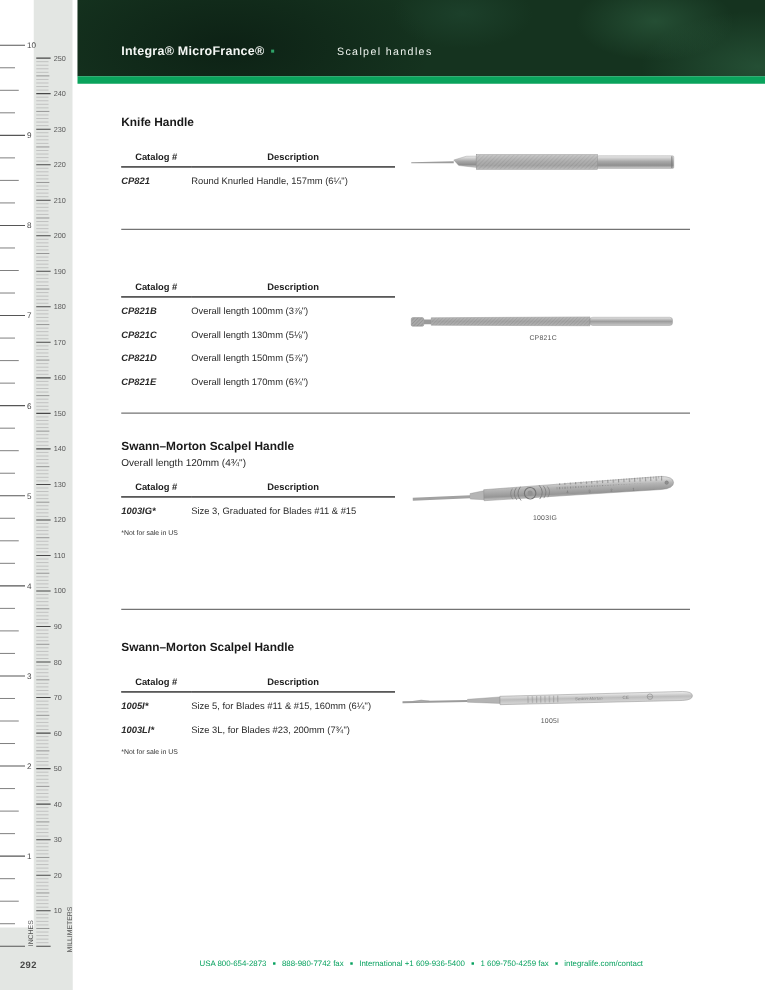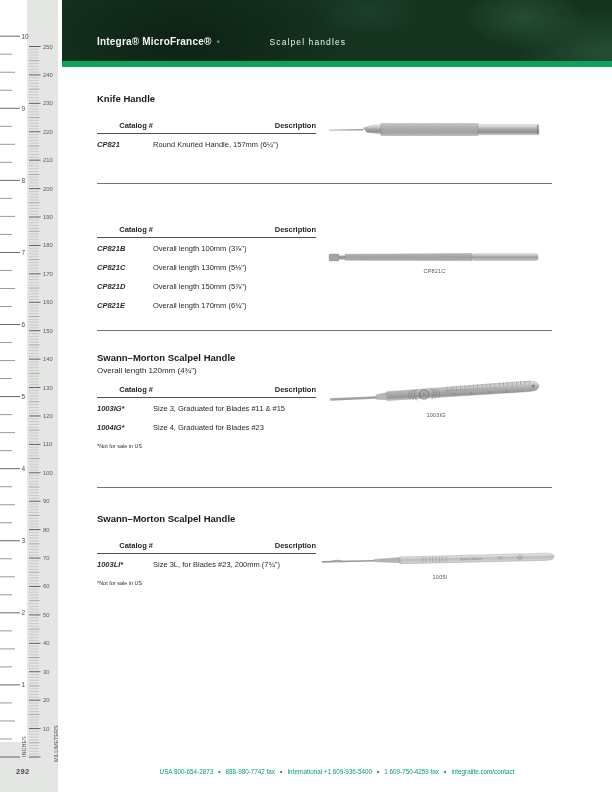--- a/index.html
+++ b/index.html
@@ -28,21 +28,21 @@
   .band-sq{font-size:5px;color:#2fa368;vertical-align:2px;margin:0 5px;}
   .band-title{font-size:8.5px;color:#eef3ee;letter-spacing:1.1px;margin-left:45px;}
   .stripe{position:absolute;left:62px;top:61px;width:550px;height:5.5px;}
   
   .sec{position:absolute;left:97px;width:455px;}
   .sec-title{font-size:9.5px;line-height:11px;font-weight:bold;color:#191919;}
   .sec-sub{font-size:8px;line-height:10px;margin-top:3px;color:#262626;}
   .sec table{border-collapse:collapse;width:219px;margin-top:17px;table-layout:fixed;}
   .sec .sec-sub + table{margin-top:9px;}
   .sec thead tr{border-bottom:1px solid #4f4f4f;}
-  .sec th{font-size:7.5px;font-weight:bold;text-align:right;padding:0 0 3px 0;color:#1e1e1e;}
+  .sec th{font-size:7.5px;font-weight:bold;text-align:center;padding:0 0 3px 0;color:#1e1e1e;}
   .sec th.c1{width:56px;}
   .sec td{font-size:7.5px;line-height:9px;padding:5.5px 0 4.5px 0;color:#2a2a2a;vertical-align:top;}
   .sec td.cat{font-weight:bold;font-style:italic;}
   .footnote{font-size:5.5px;margin-top:7px;color:#2e2e2e;}
   .divider{position:absolute;left:97px;width:455px;height:1px;background:rgba(0,0,0,.55);}
   
   .fig{position:absolute;}
   .fig svg{display:block;}
   .fig-cap{font-size:5.5px;color:#565656;text-align:center;margin-top:2px;letter-spacing:.2px;}
   
@@ -500,24 +500,20 @@
           <tr>
         <th class="c1">Catalog #</th>
         <th>Description</th>
       </tr>
         </thead>
       <tbody>
           <tr>
             <td class="cat">1003IG*</td>
             <td class="desc">Size 3, Graduated for Blades #11 &amp; #15</td>
           </tr>
-          <tr>
-            <td class="cat">1004IG*</td>
-            <td class="desc">Size 4, Graduated for Blades #23</td>
-          </tr>
         </tbody>
     </table>
     <div class="footnote">*Not for sale in US</div>
   </div>
 
   <div class="fig" style="left:327px;top:372px;width:218px">
     <svg width="218" height="38" viewBox="0 0 218 38">
       <defs>
         <linearGradient id="f3m" x1="0" y1="0" x2="0" y2="1">
           <stop offset="0" stop-color="#e9e9e9"></stop>
@@ -556,20 +552,24 @@
     <div class="sec-title">Swann–Morton Scalpel Handle</div>
     <table>
       <thead>
           <tr>
         <th class="c1">Catalog #</th>
         <th>Description</th>
       </tr>
         </thead>
       <tbody>
           <tr>
+            <td class="cat">1005I*</td>
+            <td class="desc">Size 5, for Blades #11 &amp; #15, 160mm (6¼")</td>
+          </tr>
+          <tr>
             <td class="cat">1003LI*</td>
             <td class="desc">Size 3L, for Blades #23, 200mm (7¾")</td>
           </tr>
         </tbody>
     </table>
     <div class="footnote">*Not for sale in US</div>
   </div>
 
   <div class="fig" style="left:320px;top:548px;width:240px">
     <svg width="240" height="24" viewBox="0 0 240 24">

